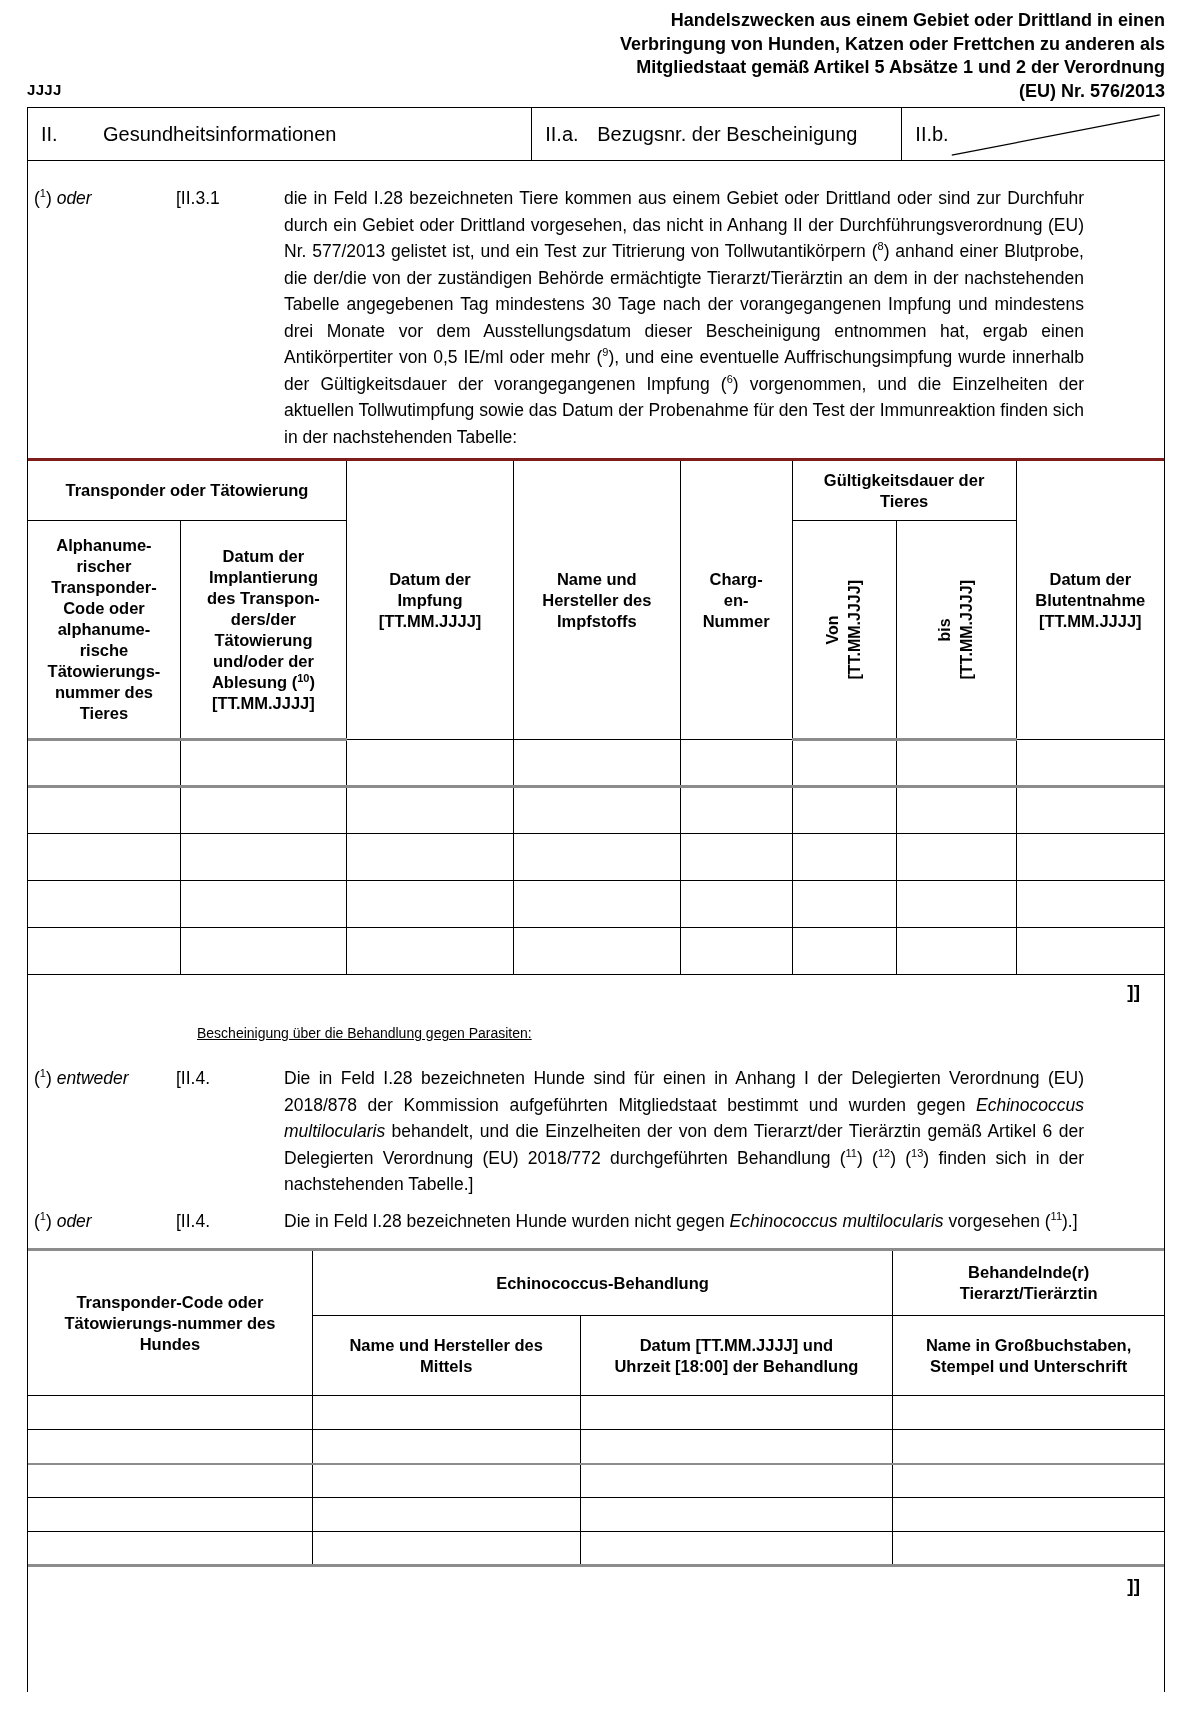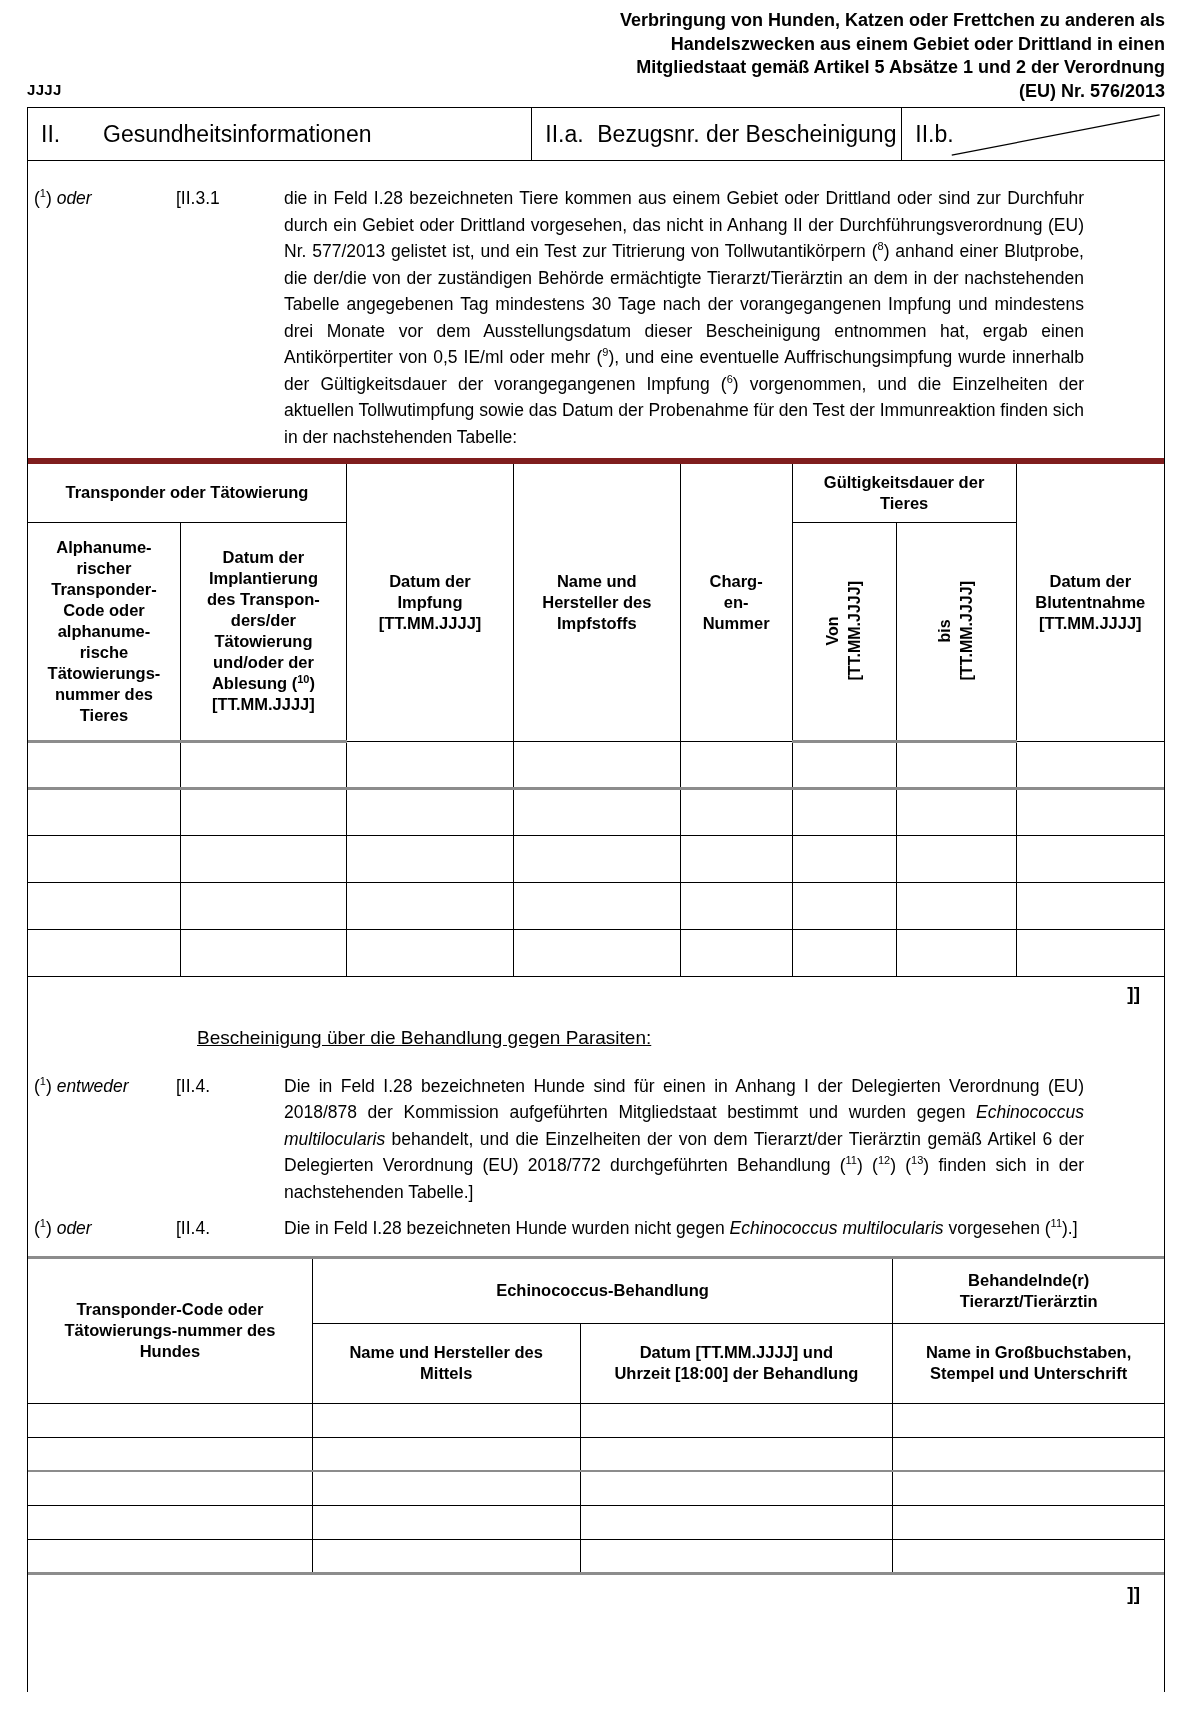--- a/index.html
+++ b/index.html
@@ -17,21 +17,21 @@
   .doc-title {
     position:absolute; top:9px; right:28px; width:700px;
     text-align:right; font-weight:bold; font-size:18px; line-height:23.5px;
   }
   .land-label { position:absolute; left:27px; bottom:9px; font-weight:bold; font-size:15px; letter-spacing:.3px; }
 
   
   .outer { position:absolute; left:27px; top:107px; width:1138px; }
   table { border-collapse:collapse; }
   .sec-header { width:100%; table-layout:fixed; }
-  .sec-header td { border:1px solid #000; height:53px; font-size:23px; vertical-align:middle; padding:0 0 0 13px; }
+  .sec-header td { border:1px solid #000; height:53px; font-size:20px; vertical-align:middle; padding:0 0 0 13px; }
   .sec-lbl { display:inline-block; }
   .lbl-ii { width:62px; }
   .lbl-iia { width:52px; }
   .cell-iib { position:relative; }
   .cell-iib svg { position:absolute; inset:0; width:100%; height:100%; }
   .cell-iib .sec-lbl { position:relative; }
 
   .outer-body {
     border-left:1px solid #000; border-right:1px solid #000;
     height:1531px; overflow:hidden;
@@ -44,30 +44,30 @@
   }
   .clause .clause-text { text-align:justify; }
   .c-ii31 { margin-top:24px; }
   .c-ii4a  { margin-top:24px; }
   .c-ii4b  { margin-top:10px; }
 
   .closing { text-align:right; padding-right:24px; font-size:19px; font-weight:bold; height:24px; }
   .closing-1 { margin-top:6px; }
   .closing-2 { margin-top:8px; }
 
-  .parasite-heading { margin:20px 0 0 169px; font-size:19px; text-decoration:underline; }
+  .parasite-heading { margin:20px 0 0 169px; font-size:14px; text-decoration:underline; }
 
   
   .ct { width:calc(100% + 2px); margin-left:-1px; table-layout:fixed; }
   .ct th, .ct td { border:1px solid #000; }
   .ct th {
     font-weight:bold; font-size:16.5px; line-height:21px; text-align:center;
     vertical-align:middle; white-space:pre-line; padding:3px 4px;
   }
-  .t1 { margin-top:8px; border-top:6px solid #7f1d1d; }
+  .t1 { margin-top:8px; border-top:3px solid #7f1d1d; }
   .t1 .h1 th { height:61px; }
   .t1 .h2 th { height:219px; }
   .t1 .h2 th { border-bottom:3px solid #8c8c8c; }
   .t1 tbody tr { height:47px; }
   .t1 tbody tr:nth-child(1) td { border-bottom:3px solid #8c8c8c; }
   .th-vert { padding:0; }
   .vert-wrap { display:flex; width:100%; height:100%; align-items:center; justify-content:center; }
   .vert-text { writing-mode:vertical-rl; transform:rotate(180deg); white-space:pre-line; text-align:center; font-size:16px; line-height:22px; }
 
   .t2 { margin-top:14px; border-top:3px solid #8c8c8c; }
@@ -77,22 +77,22 @@
   .t2 tbody tr:nth-child(3) td { border-top:2px solid #8c8c8c; }
   .t2 tbody tr:last-child td { border-bottom:3px solid #8c8c8c; }
 </style>
 </head>
 <body>
 
 <div class="sheet">
 
   <div class="top-area">
     <div class="doc-title">
+      <div>Handelszwecken aus einem Gebiet oder Drittland in einen</div>
       <div>Verbringung von Hunden, Katzen oder Frettchen zu anderen als</div>
-      <div>Handelszwecken aus einem Gebiet oder Drittland in einen</div>
       <div>Mitgliedstaat gemäß Artikel 5 Absätze 1 und 2 der Verordnung</div>
       <div>(EU) Nr. 576/2013</div>
     </div>
     <div class="land-label">JJJJ</div>
   </div>
 
   <div class="outer">
 
     <table class="sec-header">
       <colgroup>

